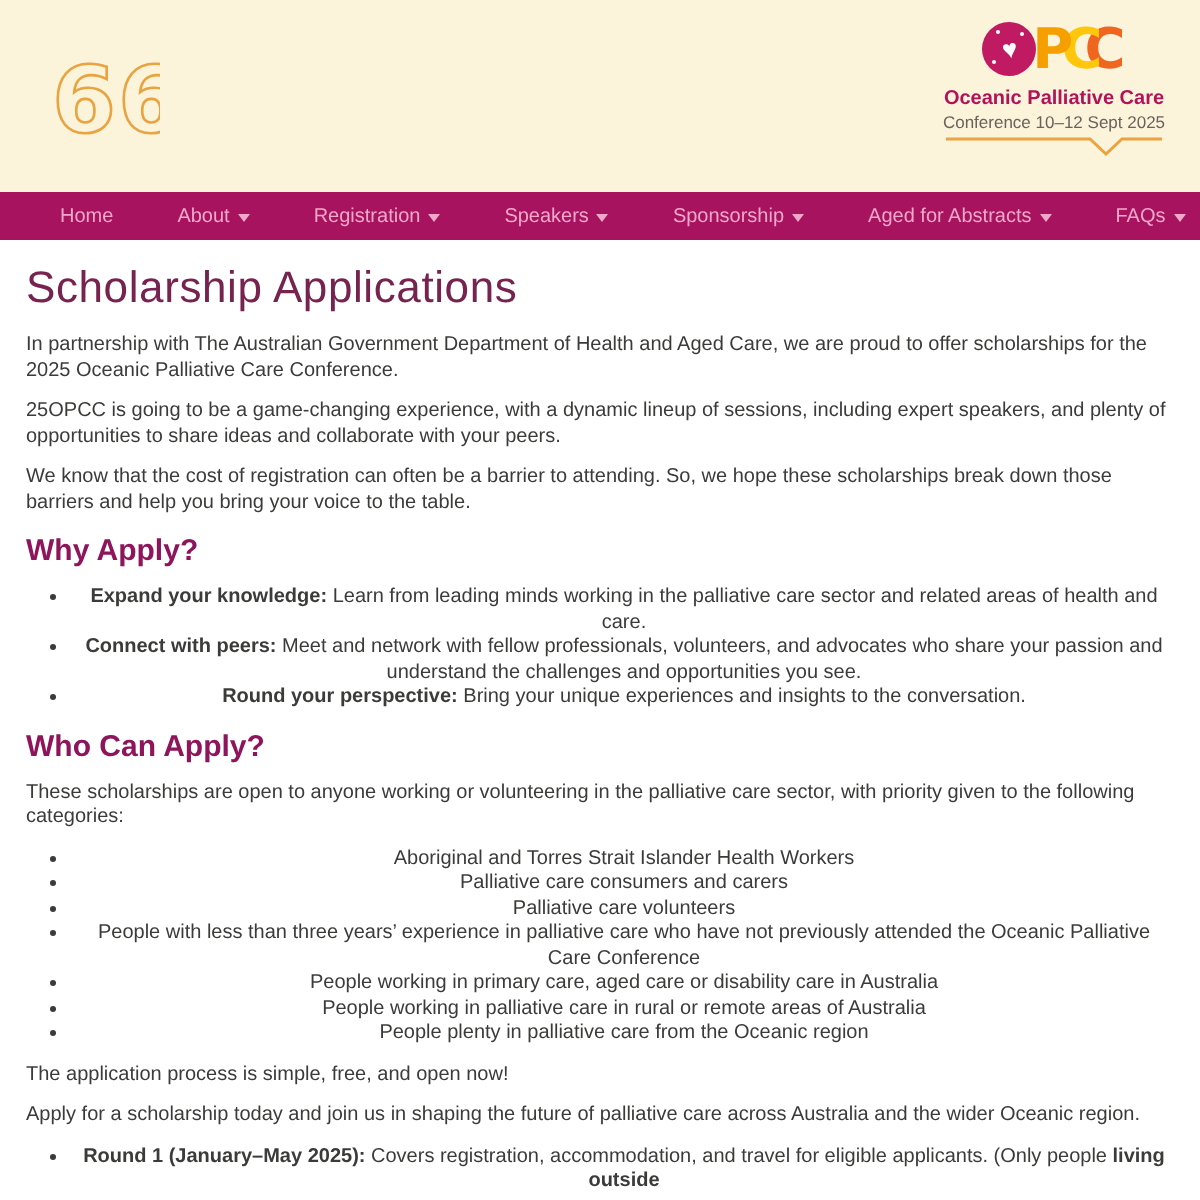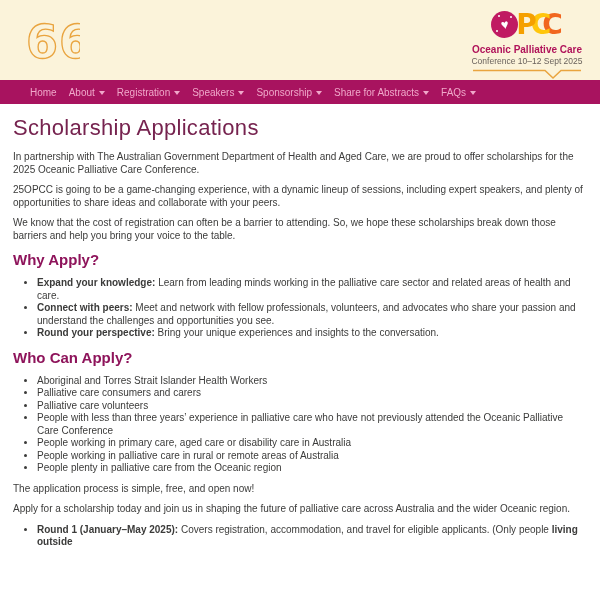--- a/index.html
+++ b/index.html
@@ -6,21 +6,21 @@
   html, body { margin:0; padding:0; }
   body {
     width:600px; height:600px; overflow:hidden;
     background:#ffffff;
     font-family:"Liberation Sans", sans-serif;
     -webkit-font-smoothing:antialiased;
   }
 
   
   .site-header{
-    height:80px; background:#FBF3DA; position:relative;
+    height:96px; background:#FBF3DA; position:relative;
     display:flex; align-items:center; padding-left:26px;
   }
   .quote-mark svg{ display:block; }
   .tagline{
     margin-left:16px; font-size:17.5px; font-weight:bold;
     color:#B5135B; line-height:19.5px; letter-spacing:.2px;
   }
   .logo{
     position:absolute; right:13px; top:8px; width:120px; text-align:center;
     cursor:pointer;
@@ -43,21 +43,21 @@
   .letter-p{ color:#F5A000; margin-left:-2px; z-index:3; }
   .letter-c1{ color:#FFC60C; margin-left:-6px; z-index:2; }
   .letter-c2{ color:#F1661F; margin-left:-9px; z-index:1; }
   .logo-name{ font-size:10px; font-weight:bold; color:#B0135A; margin-top:3px; white-space:nowrap; }
   .logo-conf{ font-size:8.5px; color:#6A625C; margin-top:1px; white-space:nowrap; }
   .logo-tail{ margin-top:2px; }
 
   
   .navbar{
     height:24px; background:#A8135F;
-    display:flex; align-items:center; padding-left:30px; gap:12px;
+    display:flex; align-items:center; padding-left:30px; gap:32px;
   }
   .nav-link{
     color:#F0A8CA; font-size:10px; display:inline-flex; align-items:center; gap:4px;
     cursor:pointer; white-space:nowrap;
   }
   .caret{
     width:0; height:0; display:inline-block;
     border-left:3px solid transparent; border-right:3px solid transparent;
     border-top:4px solid #F0A8CA; margin-top:1px;
   }
@@ -66,21 +66,21 @@
   .main{ padding:11px 13px 0; }
   .page-title{
     font-size:22px; font-weight:500; color:#76234F;
     margin:0 0 10px; line-height:26px; letter-spacing:.3px;
   }
   .body-p{ font-size:10px; line-height:12.5px; color:#3B3B3A; margin:0 0 8px; }
   .section-h{
     font-size:15px; font-weight:bold; color:#8E145B;
     margin:5px 0 8px; line-height:19px;
   }
-  ul.bullets{ margin:0 0 8px; padding-left:24px; }
+  ul.bullets{ margin:0 0 8px; padding-left:24px;text-align:center; }
   ul.bullets li{ font-size:10px; line-height:12.5px; color:#3B3B3A; }
   b{ font-weight:bold; }
 </style>
 </head>
 <body>
 
 <header class="site-header">
   <span class="quote-mark">
     <svg width="54" height="48" viewBox="0 0 54 48">
       <text x="0" y="42" font-family="DejaVu Sans, sans-serif" font-weight="bold" font-size="46" letter-spacing="1" fill="none" stroke="#E9A43F" stroke-width="1.3">66</text>
@@ -121,21 +121,21 @@
   </span>
   <span class="nav-link">
     <span>Speakers</span>
     <span class="caret"></span>
   </span>
   <span class="nav-link">
     <span>Sponsorship</span>
     <span class="caret"></span>
   </span>
   <span class="nav-link">
-    <span>Share for Abstracts</span>
+    <span>Aged for Abstracts</span>
     <span class="caret"></span>
   </span>
   <span class="nav-link">
     <span>FAQs</span>
     <span class="caret"></span>
   </span>
 </nav>
 
 <main class="main">
   <h1 class="page-title">Scholarship Applications</h1>
@@ -145,20 +145,21 @@
   <p class="body-p">We know that the cost of registration can often be a barrier to attending. So, we hope these scholarships break down those barriers and help you bring your voice to the table.</p>
 
   <h2 class="section-h">Why Apply?</h2>
   <ul class="bullets">
     <li><b>Expand your knowledge:</b><span> Learn from leading minds working in the palliative care sector and related areas of health and care.</span></li>
     <li><b>Connect with peers:</b><span> Meet and network with fellow professionals, volunteers, and advocates who share your passion and understand the challenges and opportunities you see.</span></li>
     <li><b>Round your perspective:</b><span> Bring your unique experiences and insights to the conversation.</span></li>
   </ul>
 
   <h2 class="section-h">Who Can Apply?</h2>
+  <p class="body-p">These scholarships are open to anyone working or volunteering in the palliative care sector, with priority given to the following categories:</p>
   <ul class="bullets">
     <li>Aboriginal and Torres Strait Islander Health Workers</li>
     <li>Palliative care consumers and carers</li>
     <li>Palliative care volunteers</li>
     <li>People with less than three years’ experience in palliative care who have not previously attended the Oceanic Palliative Care Conference</li>
     <li>People working in primary care, aged care or disability care in Australia</li>
     <li>People working in palliative care in rural or remote areas of Australia</li>
     <li>People plenty in palliative care from the Oceanic region</li>
   </ul>
 

